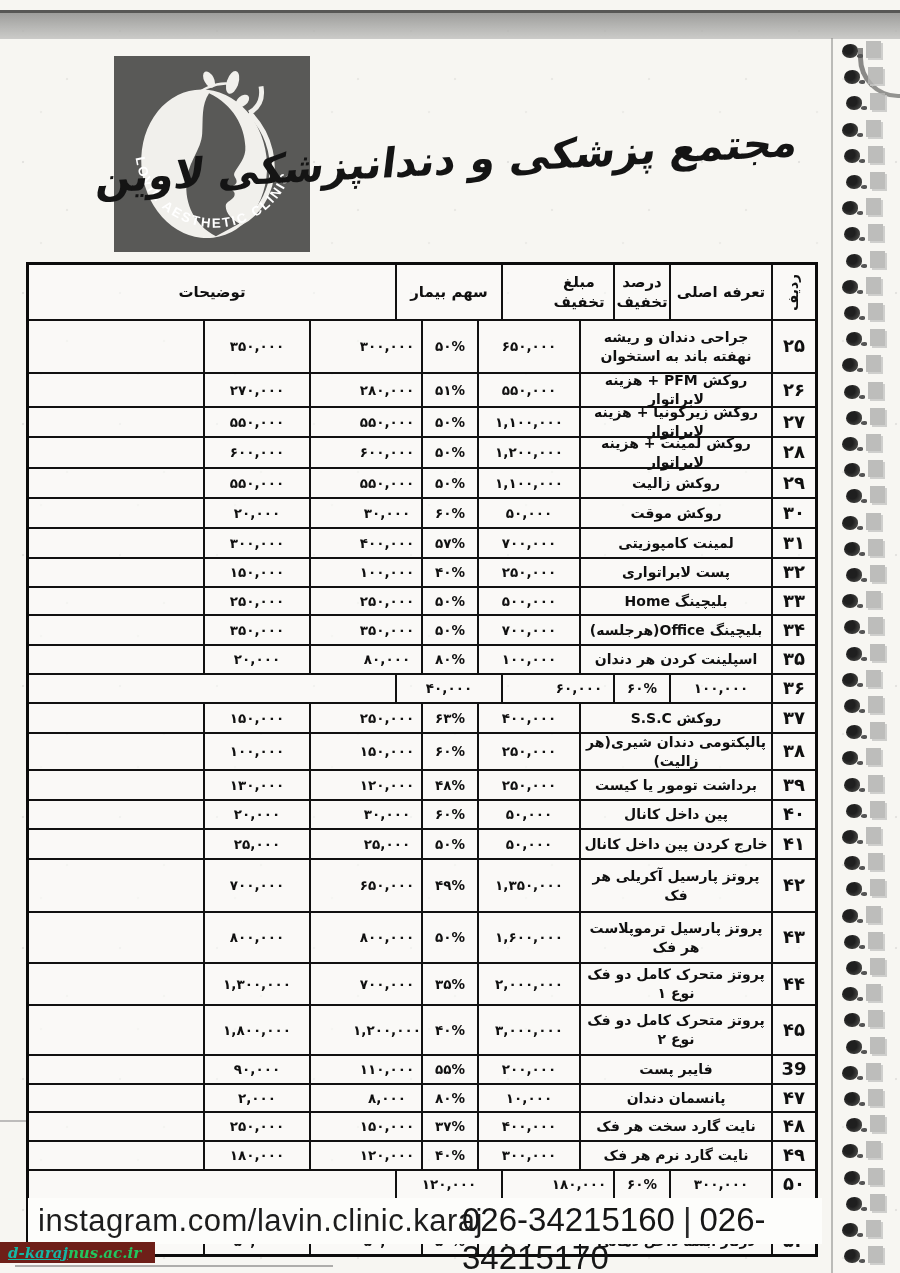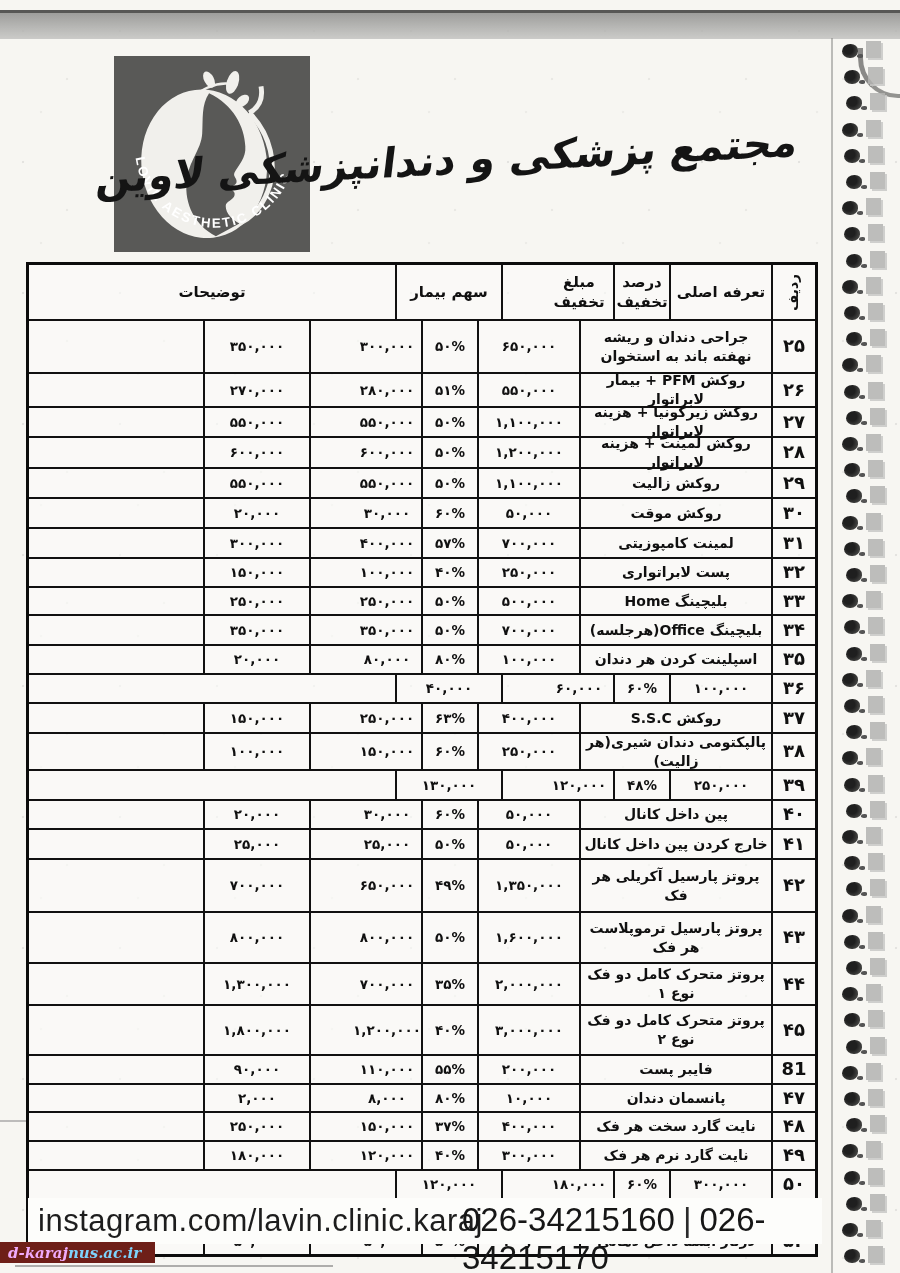--- a/index.html
+++ b/index.html
@@ -59,22 +59,22 @@
   .footer-strip{position:absolute;left:28px;top:1198px;width:794px;height:46px;background:#fdfdfb;}
   .footer-instagram{position:absolute;left:38px;top:1203px;font-size:31px;color:#1d1d1d;
     font-family:"Liberation Sans",sans-serif;letter-spacing:.5px;}
   .footer-phones{position:absolute;left:462px;top:1201px;font-size:33px;color:#161616;
     font-family:"Liberation Sans",sans-serif;}
   .footer-phones .sep{padding:0 8px;color:#2a2a2a;}
   
   .watermark{position:absolute;left:0;top:1242px;width:155px;height:21px;background:#6e1f18;
     display:flex;align-items:center;padding-left:8px;box-sizing:border-box;
     font-style:italic;font-weight:bold;font-size:15px;font-family:"DejaVu Serif",serif;}
-  .watermark .wm-left{color:#f0abfc;}
-  .watermark .wm-right{color:#7dd3fc;}
+  .watermark .wm-left{color:#14b8a6;text-decoration:underline;}
+  .watermark .wm-right{color:#22c55e;}
 </style>
 </head>
 <body>
 
 <div class="page">
 
   <div class="scan-band-top"></div>
   <div class="page-edge-line"></div>
   <div class="corner-curl"></div>
   <div class="left-streak"></div>
@@ -166,21 +166,21 @@
         <div class="t-cell c-no" dir="ltr">۲۵</div>
         <div class="t-cell c-service" dir="rtl">جراحی دندان و ریشه نهفته باند به استخوان</div>
         <div class="t-cell c-tariff" dir="ltr">۶۵۰,۰۰۰</div>
         <div class="t-cell c-pct" dir="ltr">۵۰%</div>
         <div class="t-cell c-amount" dir="ltr">۳۰۰,۰۰۰</div>
         <div class="t-cell c-share" dir="ltr">۳۵۰,۰۰۰</div>
         <div class="t-cell c-notes" dir="rtl"></div>
       </div>
       <div class="t-row" style="height: 32px;">
         <div class="t-cell c-no" dir="ltr">۲۶</div>
-        <div class="t-cell c-service" dir="rtl">روکش PFM + بیمار لابراتوار</div>
+        <div class="t-cell c-service" dir="rtl">روکش PFM + هزینه لابراتوار</div>
         <div class="t-cell c-tariff" dir="ltr">۵۵۰,۰۰۰</div>
         <div class="t-cell c-pct" dir="ltr">۵۱%</div>
         <div class="t-cell c-amount" dir="ltr">۲۸۰,۰۰۰</div>
         <div class="t-cell c-share" dir="ltr">۲۷۰,۰۰۰</div>
         <div class="t-cell c-notes" dir="rtl"></div>
       </div>
       <div class="t-row" style="height: 28px;">
         <div class="t-cell c-no" dir="ltr">۲۷</div>
         <div class="t-cell c-service" dir="rtl">روکش زیرکونیا + هزینه لابراتوار</div>
         <div class="t-cell c-tariff" dir="ltr">۱,۱۰۰,۰۰۰</div>
@@ -282,20 +282,21 @@
         <div class="t-cell c-no" dir="ltr">۳۸</div>
         <div class="t-cell c-service" dir="rtl">پالپکتومی دندان شیری(هر زالیت)</div>
         <div class="t-cell c-tariff" dir="ltr">۲۵۰,۰۰۰</div>
         <div class="t-cell c-pct" dir="ltr">۶۰%</div>
         <div class="t-cell c-amount" dir="ltr">۱۵۰,۰۰۰</div>
         <div class="t-cell c-share" dir="ltr">۱۰۰,۰۰۰</div>
         <div class="t-cell c-notes" dir="rtl"></div>
       </div>
       <div class="t-row" style="height: 28px;">
         <div class="t-cell c-no" dir="ltr">۳۹</div>
+        <div class="t-cell c-service" dir="rtl">برداشت تومور یا کیست</div>
         <div class="t-cell c-tariff" dir="ltr">۲۵۰,۰۰۰</div>
         <div class="t-cell c-pct" dir="ltr">۴۸%</div>
         <div class="t-cell c-amount" dir="ltr">۱۲۰,۰۰۰</div>
         <div class="t-cell c-share" dir="ltr">۱۳۰,۰۰۰</div>
         <div class="t-cell c-notes" dir="rtl"></div>
       </div>
       <div class="t-row" style="height: 27px;">
         <div class="t-cell c-no" dir="ltr">۴۰</div>
         <div class="t-cell c-service" dir="rtl">پین داخل کانال</div>
         <div class="t-cell c-tariff" dir="ltr">۵۰,۰۰۰</div>
@@ -343,21 +344,21 @@
       <div class="t-row" style="height: 48px;">
         <div class="t-cell c-no" dir="ltr">۴۵</div>
         <div class="t-cell c-service" dir="rtl">پروتز متحرک کامل دو فک نوع ۲</div>
         <div class="t-cell c-tariff" dir="ltr">۳,۰۰۰,۰۰۰</div>
         <div class="t-cell c-pct" dir="ltr">۴۰%</div>
         <div class="t-cell c-amount" dir="ltr">۱,۲۰۰,۰۰۰</div>
         <div class="t-cell c-share" dir="ltr">۱,۸۰۰,۰۰۰</div>
         <div class="t-cell c-notes" dir="rtl"></div>
       </div>
       <div class="t-row" style="height: 27px;">
-        <div class="t-cell c-no" dir="ltr">81</div>
+        <div class="t-cell c-no" dir="ltr">39</div>
         <div class="t-cell c-service" dir="rtl">فایبر پست</div>
         <div class="t-cell c-tariff" dir="ltr">۲۰۰,۰۰۰</div>
         <div class="t-cell c-pct" dir="ltr">۵۵%</div>
         <div class="t-cell c-amount" dir="ltr">۱۱۰,۰۰۰</div>
         <div class="t-cell c-share" dir="ltr">۹۰,۰۰۰</div>
         <div class="t-cell c-notes" dir="rtl"></div>
       </div>
       <div class="t-row" style="height: 26px;">
         <div class="t-cell c-no" dir="ltr">۴۷</div>
         <div class="t-cell c-service" dir="rtl">پانسمان دندان</div>

